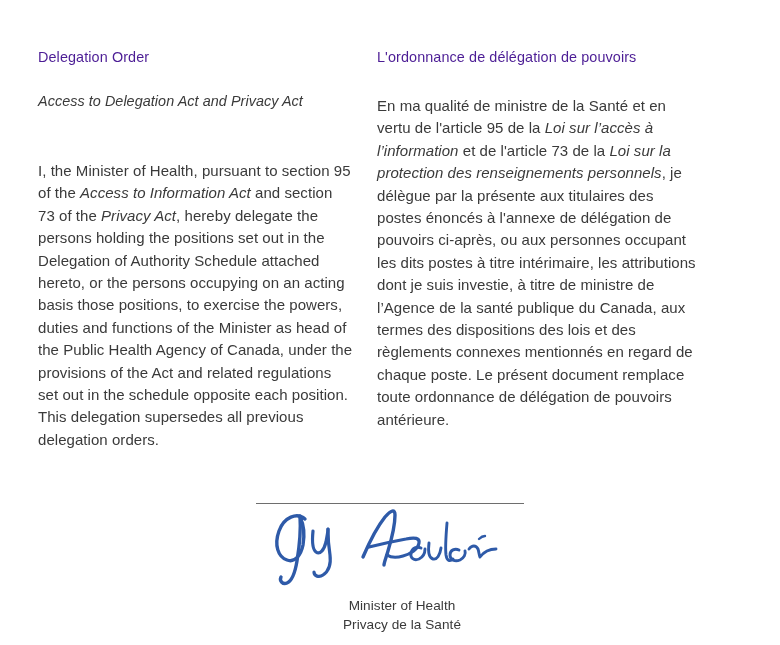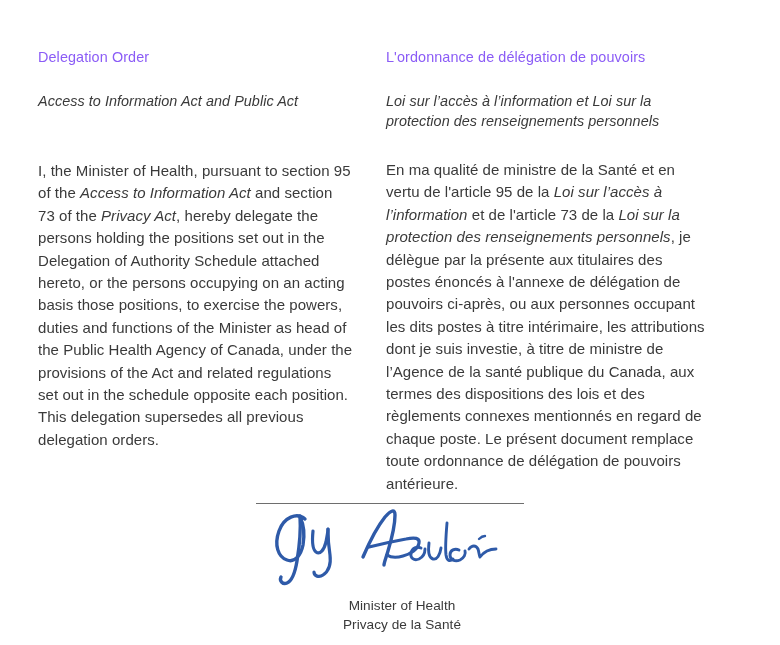--- a/index.html
+++ b/index.html
@@ -30,27 +30,27 @@
     top: 48px;
     left: 0;
     width: 780px;
   }
 
   .col {
     position: absolute;
     top: 0;
   }
   .col-left  { left: 38px;  width: 315px; }
-  .col-right { left: 386px; width: 320px; }
+  .col-right { left: 377px; width: 320px; }
 
   .doc-title {
     font-size: 14.4px;
     line-height: 19px;
     font-weight: 400;
-    color: #8b5cf6;
+    color: #4c1d95;
     margin: 0;
     letter-spacing: 0.1px;
   }
 
   .doc-subtitle {
     font-size: 14.4px;
     line-height: 20px;
     font-style: italic;
     font-weight: 400;
     color: #3a3a3a;
@@ -123,29 +123,28 @@
 </head>
 <body>
 
 <div class="page">
 
   <div class="columns">
 
     <div class="col col-left">
       <p class="doc-title">Delegation Order</p>
 
-      <p class="doc-subtitle sub-left">Access to Information Act and Public Act</p>
+      <p class="doc-subtitle sub-left">Access to Delegation Act and Privacy Act</p>
 
       <p class="body-text body-left"><span>I, the Minister of Health, pursuant to section 95 of the </span><i>Access to Information Act</i><span> and section 73 of the </span><i>Privacy Act</i><span>, hereby delegate the persons holding the positions set out in the Delegation of Authority Schedule attached hereto, or the persons occupying on an acting basis those positions, to exercise the powers, duties and functions of the Minister as head of the Public Health Agency of Canada, under the provisions of the Act and related regulations set out in the schedule opposite each position.  This delegation supersedes all previous delegation orders.</span></p>
     </div>
 
     <div class="col col-right">
       <p class="doc-title">L'ordonnance de délégation de pouvoirs</p>
 
-      <p class="doc-subtitle sub-right">Loi sur l’accès à l’information et Loi sur la protection des renseignements personnels</p>
 
       <p class="body-text body-right"><span>En ma qualité de ministre de la Santé et en vertu de l'article 95 de la </span><i>Loi sur l’accès à l’information</i><span> et de l'article 73 de la </span><i>Loi sur la protection des renseignements personnels</i><span>, je délègue par la présente aux titulaires des postes énoncés à l'annexe de délégation de pouvoirs ci-après, ou aux personnes occupant les dits postes à titre intérimaire, les attributions dont je suis investie, à titre de ministre de l’Agence de la santé publique du Canada, aux termes des dispositions des lois et des règlements connexes mentionnés en regard de chaque poste. Le présent document remplace toute ordonnance de délégation de pouvoirs antérieure.</span></p>
     </div>
 
   </div>
 
   <div class="signature-block">
 
     <div class="signature-wrap">
       <svg class="signature-svg" viewBox="0 0 290 78" aria-hidden="true">

